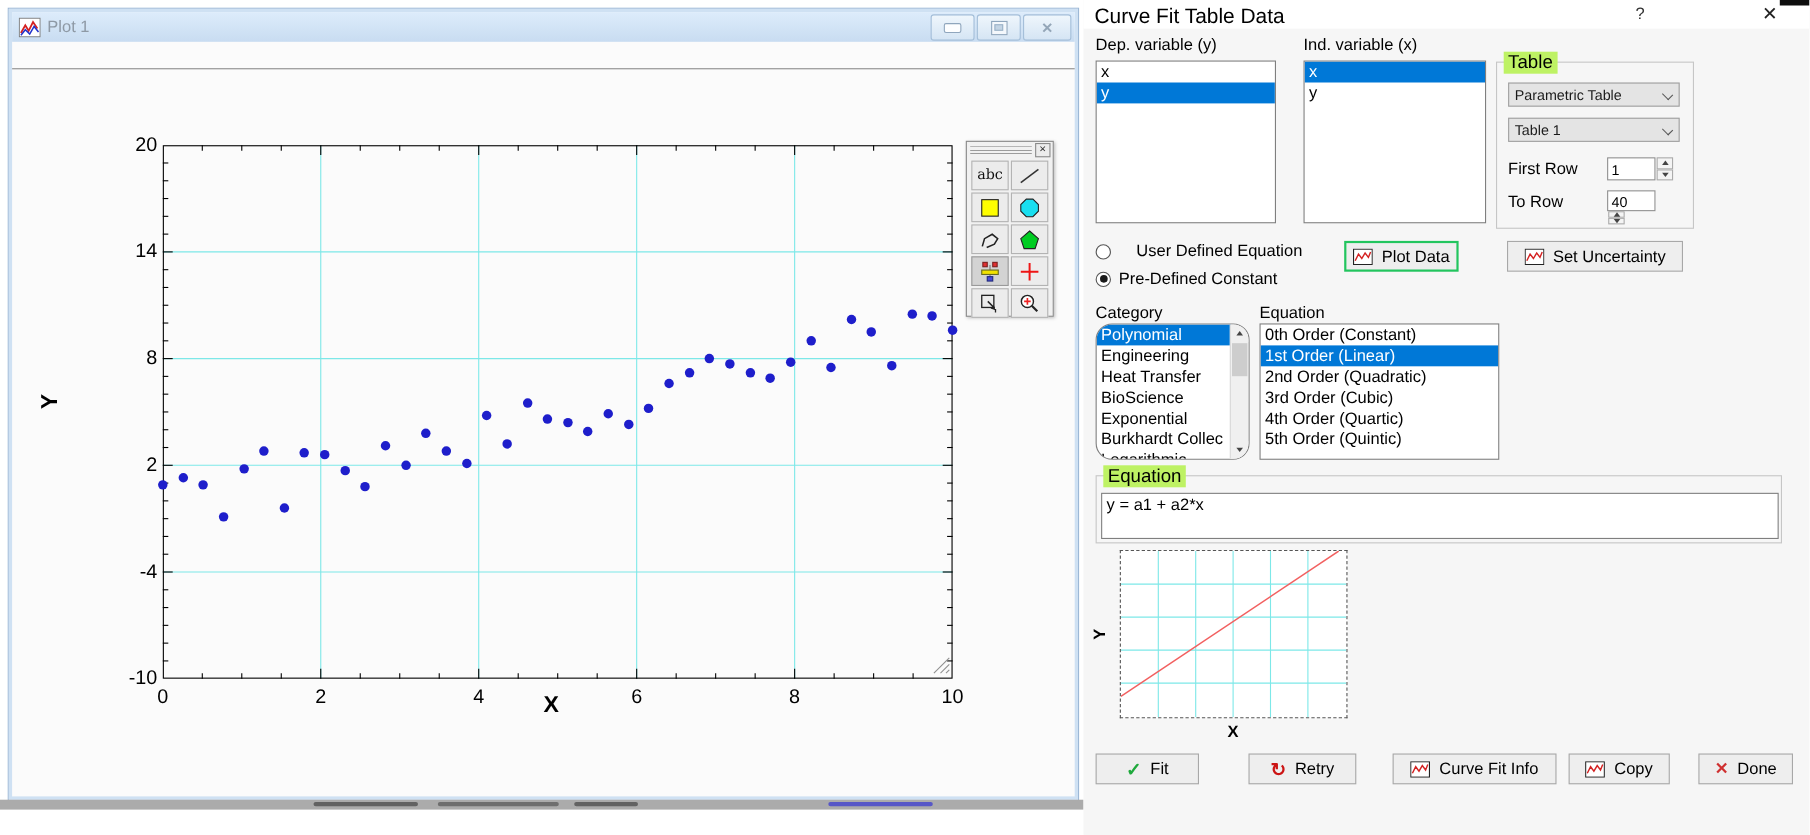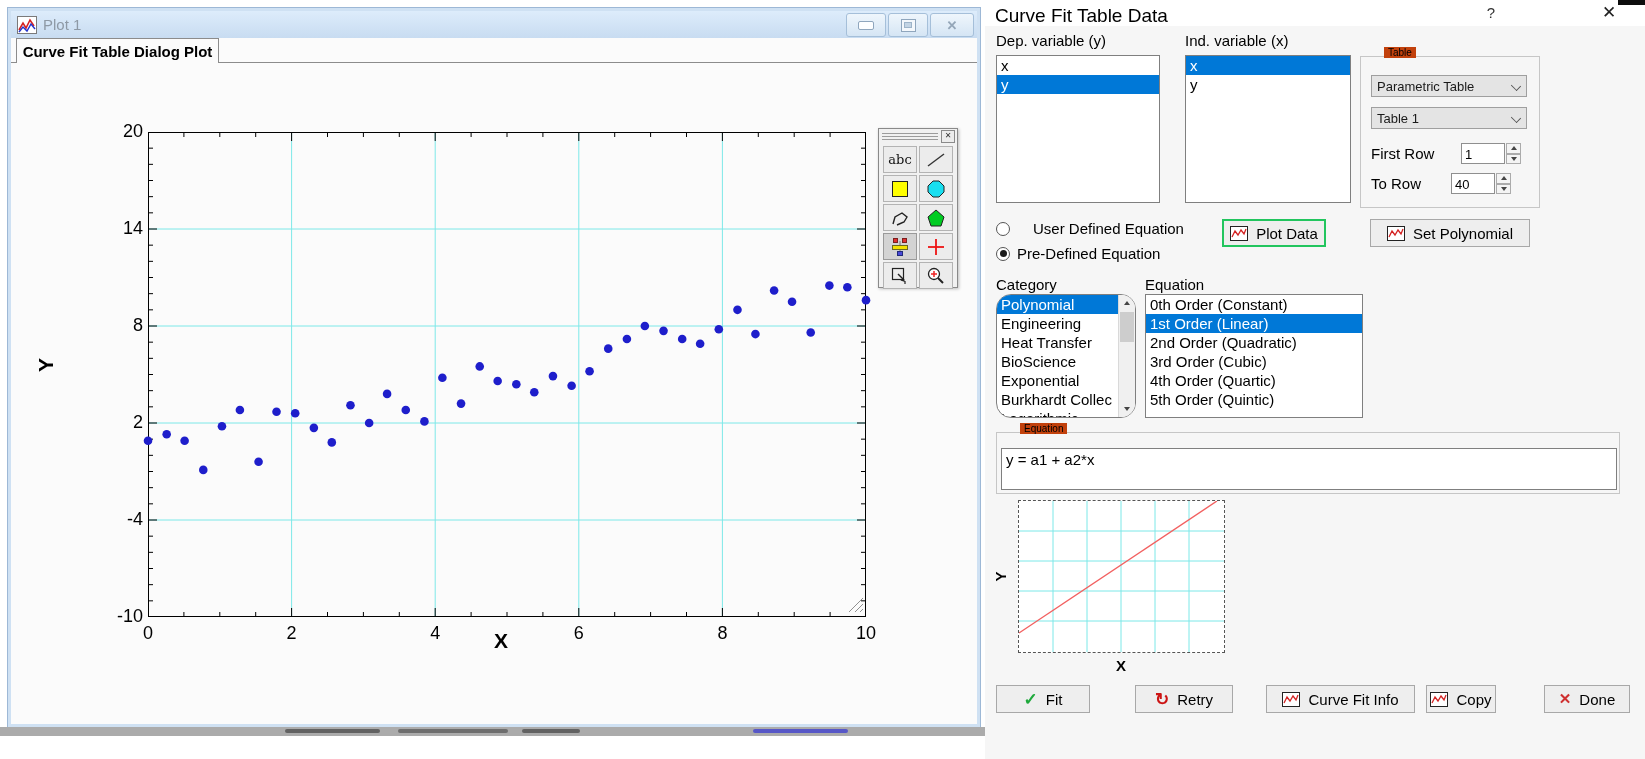--- a/index.html
+++ b/index.html
@@ -69,21 +69,21 @@
   .dialog-close{position:absolute;left:612px;top:2px;font-size:17px;color:#222;width:24px;text-align:center;}
   .corner-sliver{position:absolute;left:633px;top:0;width:27px;height:5px;background:#0d0d0d;}
   .dlabel{position:absolute;font-size:15px;}
   .listbox{
     position:absolute;background:#fff;border:1px solid #7f7f7f;box-sizing:border-box;
     overflow:hidden;
   }
   .listbox .item{height:19px;line-height:19px;padding-left:4px;font-size:15px;white-space:nowrap;}
   .listbox .item.selected{background:#0078d7;color:#fff;}
   .groupbox{position:absolute;border:1px solid #c6c6c6;box-sizing:border-box;}
-  .grouplegend{position:absolute;top:-10px;left:23px;background:#c2410c;padding:0 4px;font-size:10px;}
+  .grouplegend{position:absolute;top:-10px;left:6px;background:#bef264;padding:0 4px;font-size:17px;}
   .combo{
     position:absolute;height:22px;background:#e4e4e4;border:1px solid #9f9f9f;box-sizing:border-box;
     display:flex;align-items:center;padding-left:5px;font-size:13px;color:#1a1a1a;
   }
   .combo .chev{position:absolute;right:6px;top:6px;width:7px;height:7px;border-right:1.5px solid #555;border-bottom:1.5px solid #555;transform:rotate(45deg) scale(1,.8);}
   .spinner{position:absolute;height:21px;display:flex;}
   .spinner .spin-val{
     width:44px;height:21px;border:1px solid #8f8f8f;background:#fff;box-sizing:border-box;
     font-size:13px;padding:2px 0 0 3px;font-family:"Liberation Sans",sans-serif;
   }
@@ -144,21 +144,20 @@
   <div class="winbtn" style="left:877px;">
     <div class="glyph-max">
         <div class="glyph-max-inner"></div>
       </div>
   </div>
   <div class="winbtn" style="left:919px;width:44px;">
     <span class="glyph-close">✕</span>
   </div>
 
   <div class="tab-separator"></div>
-  <div class="tab">Curve Fit Table Dialog Plot</div>
 
   <svg id="plot-svg" class="plot-svg" viewBox="0 0 718 485">
       <line x1="143.6" y1="0" x2="143.6" y2="485" stroke="#7de8e8"></line>
       <line x1="287.2" y1="0" x2="287.2" y2="485" stroke="#7de8e8"></line>
       <line x1="430.8" y1="0" x2="430.8" y2="485" stroke="#7de8e8"></line>
       <line x1="574.4" y1="0" x2="574.4" y2="485" stroke="#7de8e8"></line>
       <line x1="0" y1="388" x2="718" y2="388" stroke="#7de8e8"></line>
       <line x1="0" y1="291" x2="718" y2="291" stroke="#7de8e8"></line>
       <line x1="0" y1="194" x2="718" y2="194" stroke="#7de8e8"></line>
       <line x1="0" y1="97" x2="718" y2="97" stroke="#7de8e8"></line>
@@ -431,57 +430,57 @@
       <div class="spin-btns">
         <div>
             <span class="tri-up"></span>
           </div>
         <div>
             <span class="tri-down"></span>
           </div>
       </div>
     </div>
     <div class="dlabel" style="left:10px;top:118px;">To Row</div>
-    <div class="spinner" style="left:90px;top:116px;">
+    <div class="spinner" style="left:100px;top:116px;flex-direction:column;">
       <input class="spin-val" value="40" style="">
       <div class="spin-btns">
         <div>
             <span class="tri-up"></span>
           </div>
         <div>
             <span class="tri-down"></span>
           </div>
       </div>
     </div>
   </div>
 
   <div class="radio-row" style="left:11px;top:220px;gap:16px;">
     <span class="radio"></span>
     <span>User Defined Equation</span>
   </div>
   <div class="radio-row" style="left:11px;top:245px;">
     <span class="radio">
         <span class="dot"></span>
       </span>
-    <span>Pre-Defined Equation</span>
+    <span>Pre-Defined Constant</span>
   </div>
 
   <div class="btn default" style="left:237px;top:219px;width:104px;">
     <svg width="18" height="15">
       <rect x="0.5" y="0.5" width="17" height="14" fill="#fff" stroke="#222"></rect>
       <polyline points="2,11 5,5 8,9 11,4 14,8 16,3" fill="none" stroke="#d42222" stroke-width="1.3"></polyline>
     </svg>
     <span>Plot Data</span>
   </div>
   <div class="btn" style="left:385px;top:219px;width:160px;">
     <svg width="18" height="15">
       <rect x="0.5" y="0.5" width="17" height="14" fill="#fff" stroke="#222"></rect>
       <polyline points="2,11 5,5 8,9 11,4 14,8 16,3" fill="none" stroke="#d42222" stroke-width="1.3"></polyline>
     </svg>
-    <span>Set Polynomial</span>
+    <span>Set Uncertainty</span>
   </div>
 
   <div class="dlabel" style="left:11px;top:276px;">Category</div>
   <div class="listbox" style="left:11px;top:294px;width:140px;height:124px;border-radius:15px;">
     <div style="margin-right:16px;">
       <div class="item selected">Polynomial</div>
       <div class="item">Engineering</div>
       <div class="item">Heat Transfer</div>
       <div class="item">BioScience</div>
       <div class="item">Exponential</div>
@@ -540,21 +539,21 @@
     <span class="retry-glyph">↻</span>
     <span>Retry</span>
   </div>
   <div class="btn" style="left:281px;top:685px;width:149px;">
     <svg width="18" height="15">
       <rect x="0.5" y="0.5" width="17" height="14" fill="#fff" stroke="#222"></rect>
       <polyline points="2,11 5,5 8,9 11,4 14,8 16,3" fill="none" stroke="#d42222" stroke-width="1.3"></polyline>
     </svg>
     <span>Curve Fit Info</span>
   </div>
-  <div class="btn" style="left:441px;top:685px;width:70px;">
+  <div class="btn" style="left:441px;top:685px;width:92px;">
     <svg width="18" height="15">
       <rect x="0.5" y="0.5" width="17" height="14" fill="#fff" stroke="#222"></rect>
       <polyline points="2,11 5,5 8,9 11,4 14,8 16,3" fill="none" stroke="#d42222" stroke-width="1.3"></polyline>
     </svg>
     <span>Copy</span>
   </div>
   <div class="btn" style="left:559px;top:685px;width:86px;">
     <span class="done-glyph">✕</span>
     <span>Done</span>
   </div>

